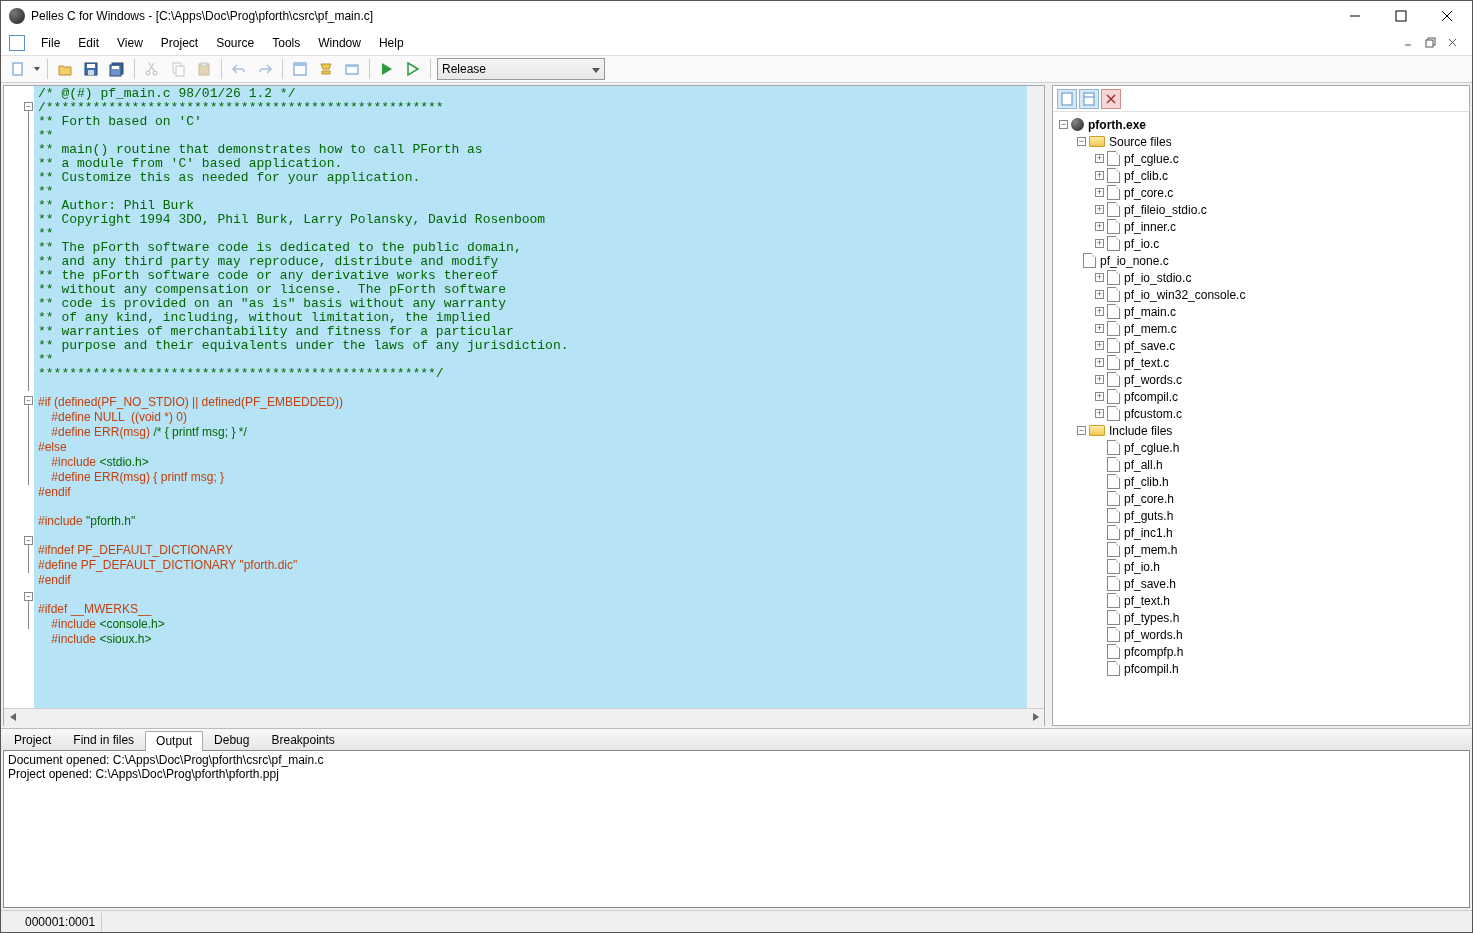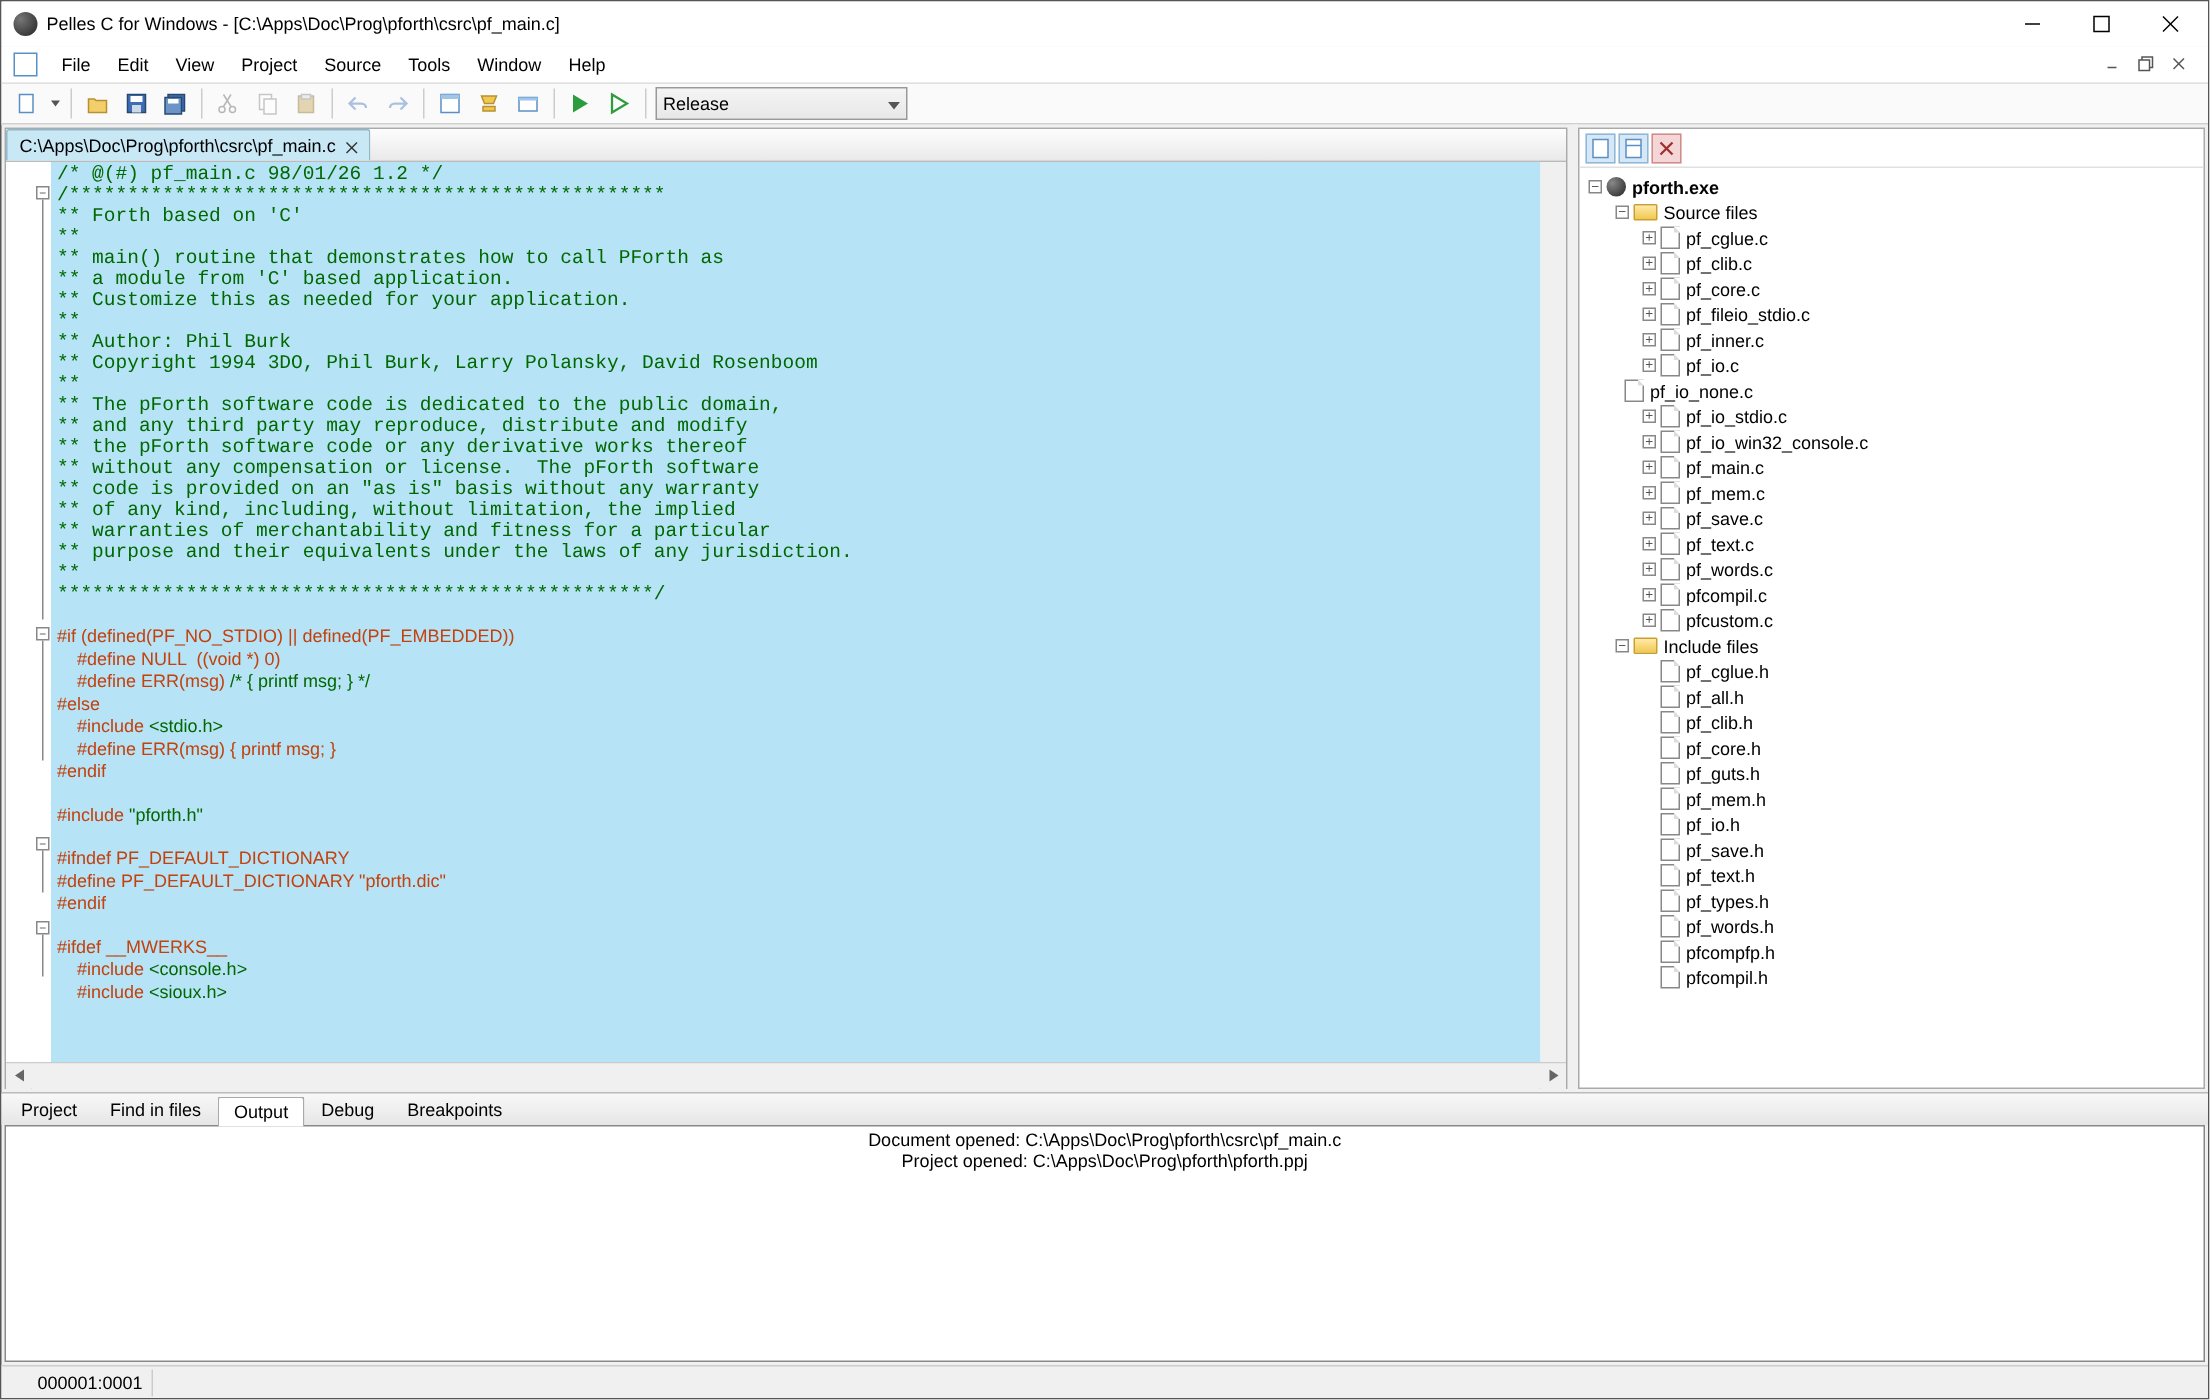--- a/index.html
+++ b/index.html
@@ -49,21 +49,21 @@
 .tree-row .ficon { width:16px; height:13px; margin-right:4px; flex-shrink:0; }
 .tree-row .label { color:#000; }
 .ficon.exe { background:radial-gradient(circle at 30% 30%,#888,#222); border-radius:50%; width:13px; height:13px; }
 .ficon.folder { background:linear-gradient(#ffe9a8,#f0c850); border:1px solid #c9a030; border-radius:1px; height:11px; }
 .ficon.c { background:#fff; border:1px solid #888; position:relative; width:13px; height:15px; }
 .ficon.c::after { content:""; position:absolute; right:-1px; top:-1px; width:0; height:0; border-left:4px solid #ddd; border-top:4px solid #fff; }
 .bottom-zone { display:flex; flex-direction:column; }
 .bottom-tabs { height:22px; background:linear-gradient(#f8f8f8,#e6e6e6); border-top:1px solid #bbb; display:flex; align-items:flex-end; padding-left:2px; }
 .btab { height:20px; padding:2px 10px 0; color:#000; border:1px solid transparent; border-bottom:none; }
 .btab.active { background:#fff; border-color:#aaa; border-radius:2px 2px 0 0; position:relative; top:1px; }
-.output-body { height:158px; background:#fff; border:1px solid #888; margin:0 2px 2px; padding:2px 4px; font-size:12px; color:#000; overflow:auto;text-align:center; }
+.output-body { height:158px; background:#fff; border:1px solid #888; margin:0 2px 2px; padding:2px 4px; font-size:12px; color:#000; overflow:auto; }
 .statusbar { height:22px; background:#f0f0f0; border-top:1px solid #ccc; display:flex; align-items:center; padding:0 18px; font-size:11px; color:#000; }
 .statusbar .cell { padding:0 6px; border-right:1px solid #ccc; height:18px; display:flex; align-items:center; }
 .vscroll-fake { width:17px; background:#f0f0f0; }
 svg { overflow:visible; }
 </style>
 </head>
 <body>
 
 <div class="window">
 
@@ -214,29 +214,20 @@
     <div class="tb-combo">
       <span>Release</span>
       <span class="arrow"><svg width="8" height="5">
             <polygon points="0,0 8,0 4,5" fill="#555"></polygon>
           </svg></span>
     </div>
   </div>
 
   <div class="content">
     <div class="left-pane">
-      <div class="editor-tabs">
-        <div class="editor-tab">
-          <span>C:\Apps\Doc\Prog\pforth\csrc\pf_main.c</span>
-          <span class="close"><svg width="9" height="9">
-                <line x1="1" y1="1" x2="8" y2="8" stroke="#333"></line>
-                <line x1="8" y1="1" x2="1" y2="8" stroke="#333"></line>
-              </svg></span>
-        </div>
-      </div>
       <div class="editor-body">
         <div class="gutter">
           <div class="fold" style="top:16px">−</div>
           <div class="fold-line" style="top:25px;height:280px"></div>
           <div class="fold" style="top:310px">−</div>
           <div class="fold-line" style="top:319px;height:80px"></div>
           <div class="fold" style="top:450px">−</div>
           <div class="fold-line" style="top:459px;height:28px"></div>
           <div class="fold" style="top:506px">−</div>
           <div class="fold-line" style="top:515px;height:28px"></div>
@@ -437,20 +428,25 @@
               <span class="label" style="">pf_core.h</span>
             </div>
             <div class="tree-row" style="padding-left:42px">
               <span class="twisty none"></span>
               <span class="ficon c"></span>
               <span class="label" style="">pf_guts.h</span>
             </div>
             <div class="tree-row" style="padding-left:42px">
               <span class="twisty none"></span>
               <span class="ficon c"></span>
+              <span class="label" style="">pf_inc1.h</span>
+            </div>
+            <div class="tree-row" style="padding-left:42px">
+              <span class="twisty none"></span>
+              <span class="ficon c"></span>
               <span class="label" style="">pf_mem.h</span>
             </div>
             <div class="tree-row" style="padding-left:42px">
               <span class="twisty none"></span>
               <span class="ficon c"></span>
               <span class="label" style="">pf_io.h</span>
             </div>
             <div class="tree-row" style="padding-left:42px">
               <span class="twisty none"></span>
               <span class="ficon c"></span>

